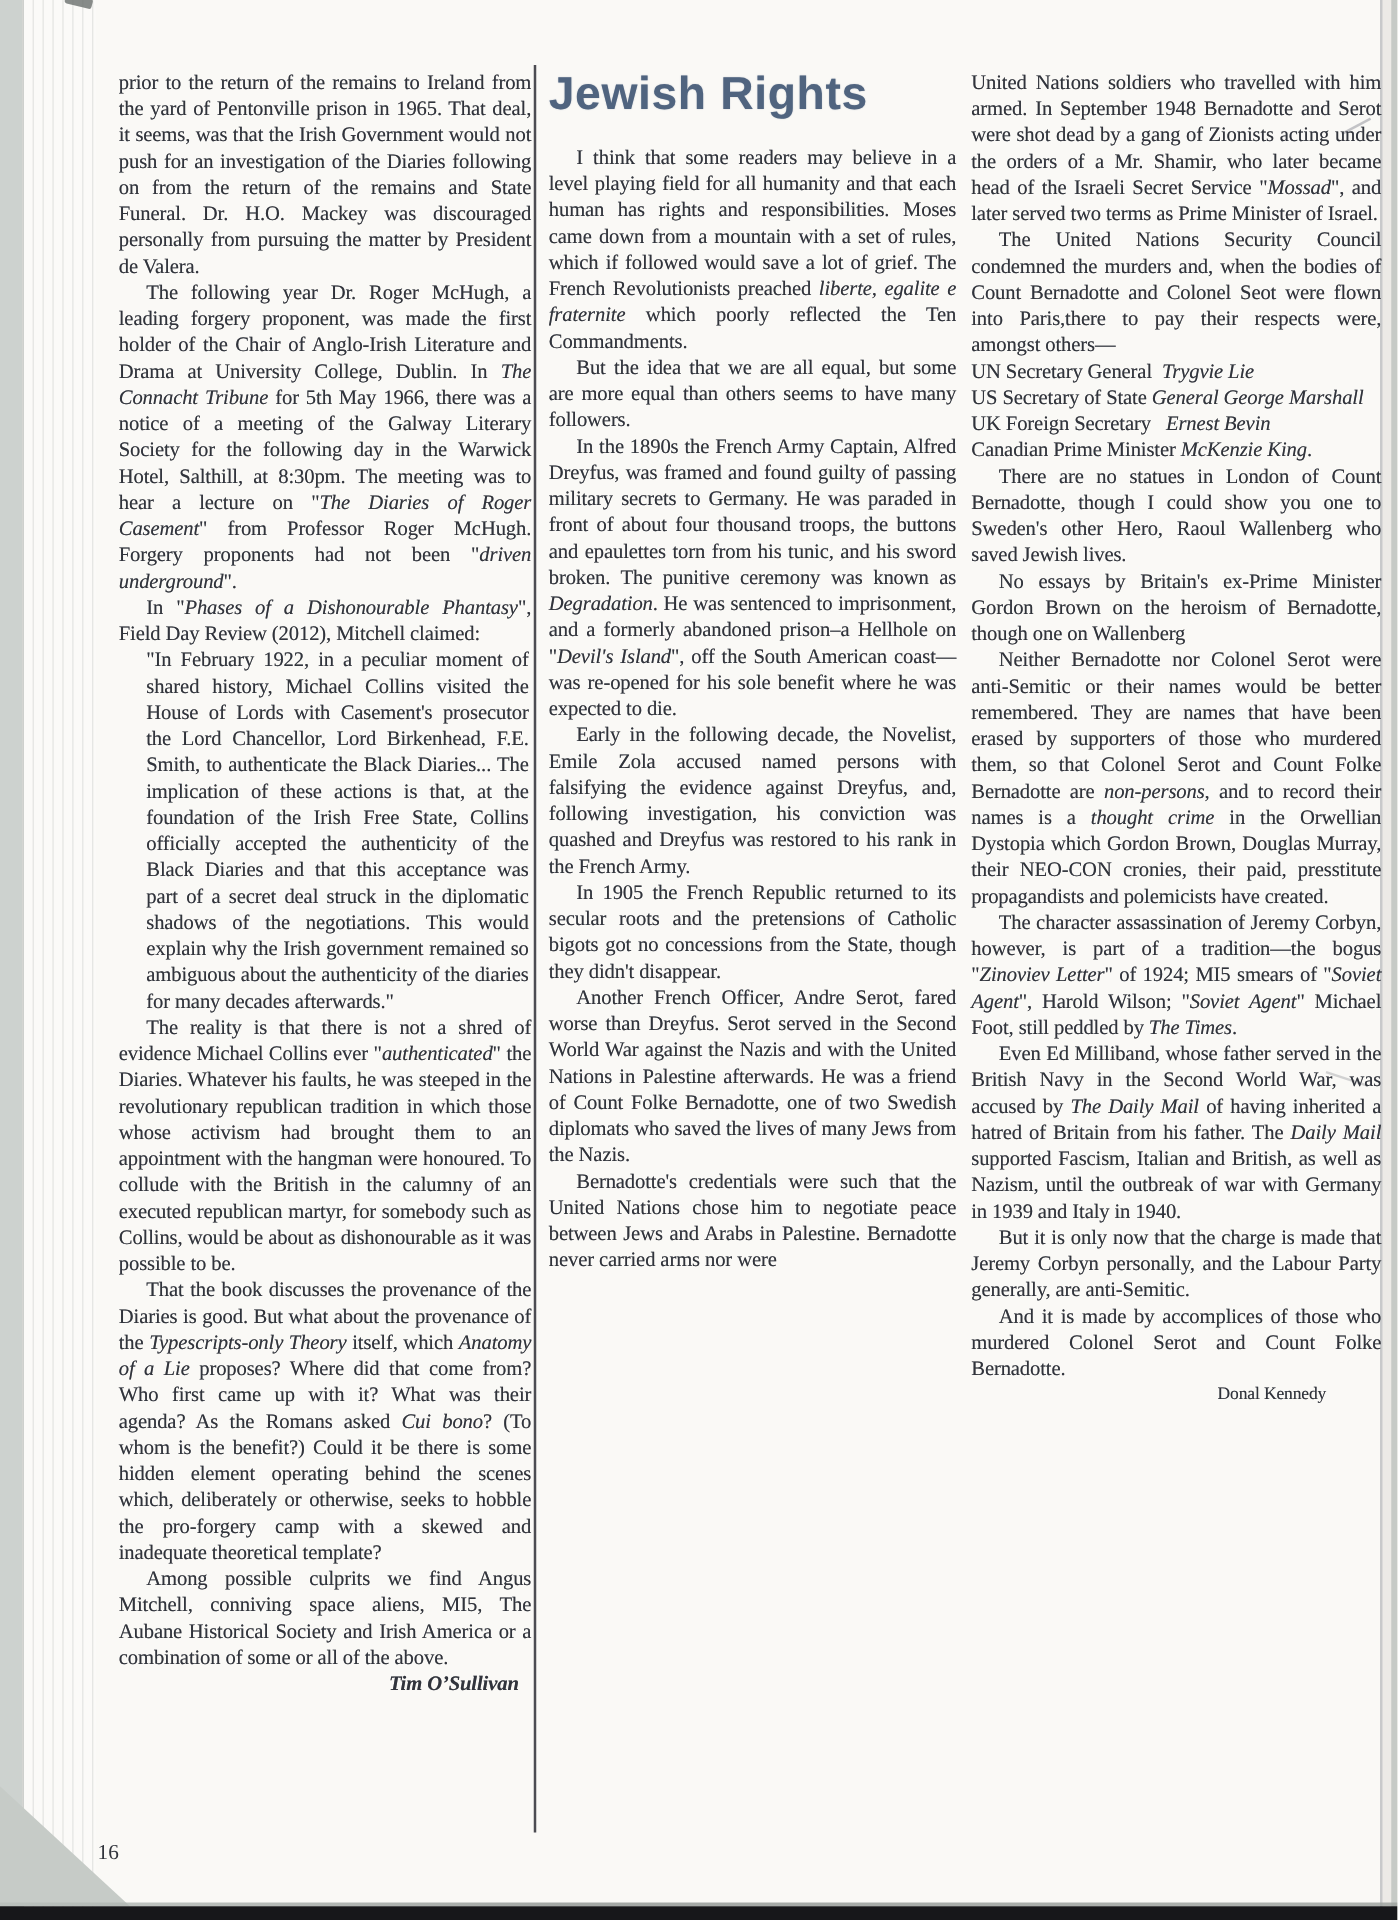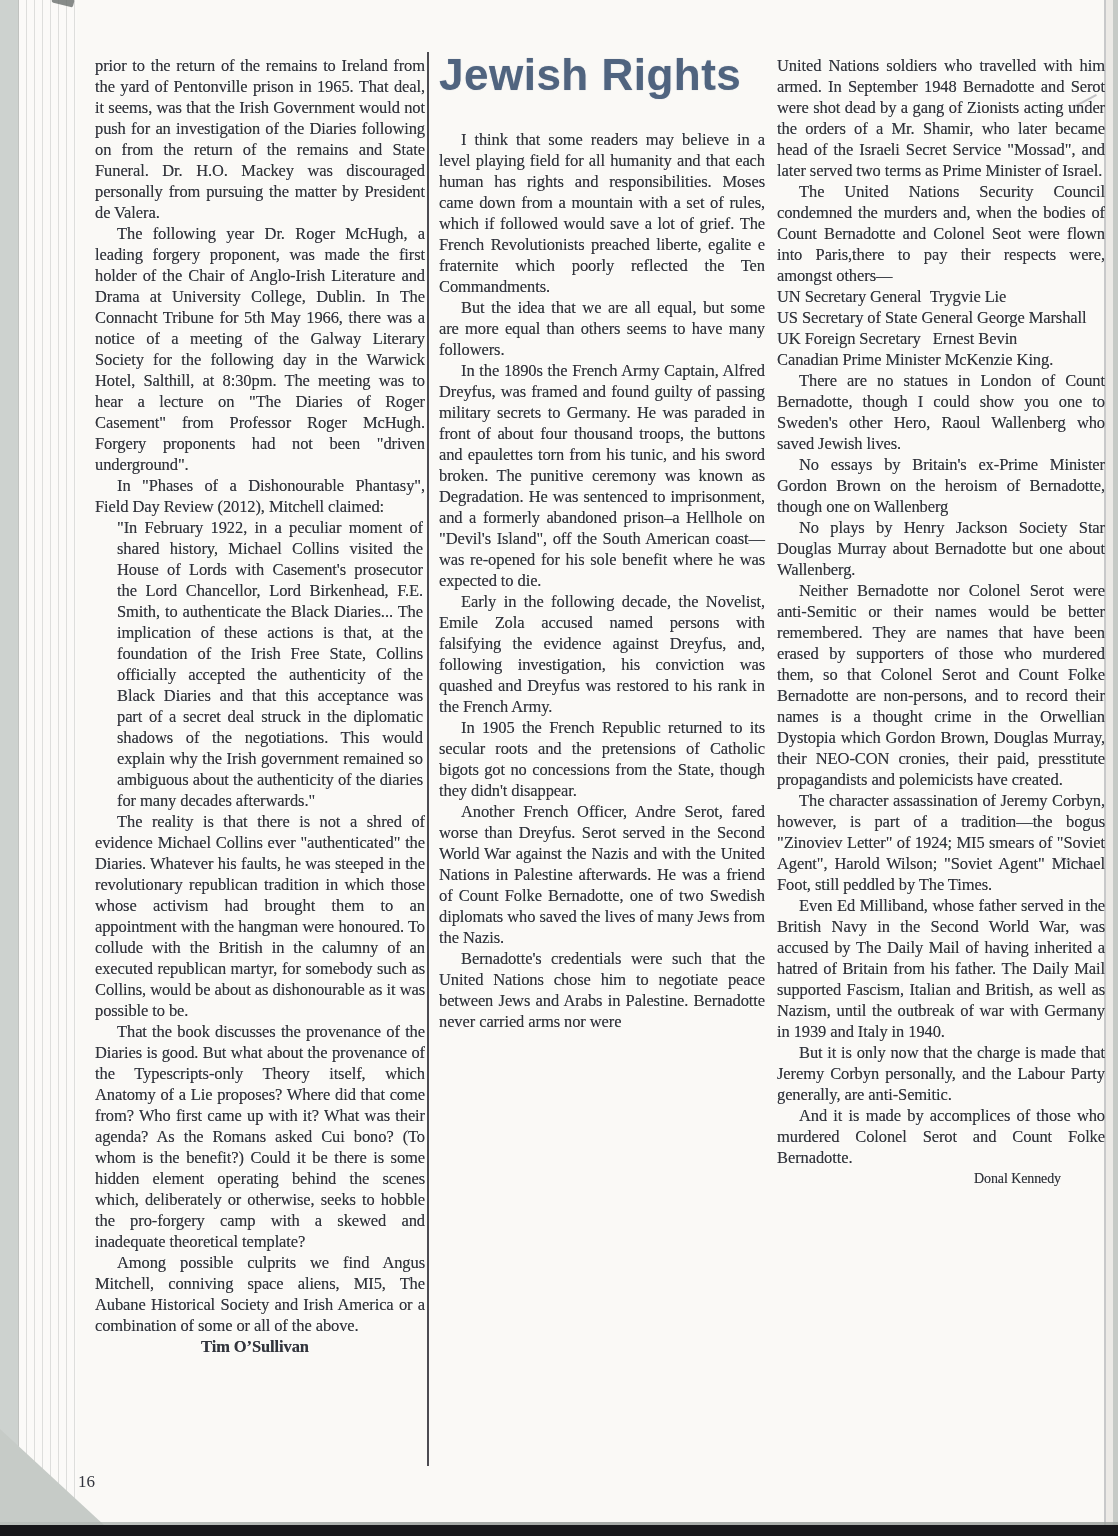--- a/index.html
+++ b/index.html
@@ -29,34 +29,34 @@
 
   
   .col{position:absolute;top:55px;color:#31343c;font-size:16.5px;line-height:21px;
        text-align:justify;letter-spacing:-0.1px;text-shadow:0 0 .4px rgba(49,52,60,.55);}
   .col-left{left:95px;width:330px;}
   .col-middle{left:439px;width:326px;}
   .col-right{left:777px;width:328px;}
   .divider{position:absolute;left:427px;top:52px;width:2px;height:1414px;background:#4c4c52;}
 
   .article-title{
-    font-family:"Liberation Sans", sans-serif;font-weight:700;font-size:44px;line-height:40px;
-    letter-spacing:.5px;margin:0 0 34px 0;text-align:left;text-shadow:0 0 1px rgba(80,100,130,.45);
+    font-family:"Liberation Sans", sans-serif;font-weight:700;font-size:37px;line-height:40px;
+    letter-spacing:.5px;margin:0 0 20px 0;text-align:left;text-shadow:0 0 1px rgba(80,100,130,.45);
   }
   p.para{margin:0;padding:0;}
   p.ind{text-indent:22px;}
   p.quote{margin-left:22px;margin-right:2px;}
   p.head{text-align:right;font-weight:700;font-variant:small-caps;letter-spacing:.6px;padding-right:2px;}
-  p.sig{text-align:center;font-weight:700;padding-right:10px;}
+  p.sig{text-align:right;font-weight:700;padding-right:10px;font-style:italic;}
   p.sig2{text-align:right;padding-right:44px;font-size:14px;}
   p.list{text-align:left;}
   .gap-s{margin-top:8px;}
   .gap-m{margin-top:16px;}
   .gap-l{margin-top:27px;}
-  .it{margin-top:48px;}
+  .it{font-style:italic;margin-top:48px;}
   .bd{font-weight:700;}
   .page-number{position:absolute;left:78px;top:1472px;font-size:17px;color:#31343c;text-align:center;}
 </style>
 </head>
 <body>
 
 <div class="scan-root">
   <div class="page-sheet"></div>
   <div class="scan-strip-left"></div>
   <div class="page-edge-left"></div>
@@ -95,21 +95,20 @@
 
   <div class="col col-right" style="color: rgb(49, 52, 60);">
       <p class="para"><span>United Nations soldiers who travelled with him armed. In September 1948 Bernadotte and Serot were shot dead by a gang of Zionists acting under the orders of a Mr. Shamir, who later became head of the Israeli Secret Service "</span><span class="it">Mossad</span><span>", and later served two terms as Prime Minister of Israel.</span></p>
       <p class="para ind gap-l"><span>The United Nations Security Council condemned the murders and, when the bodies of Count Bernadotte and Colonel Seot were flown into Paris,there to pay their respects were, amongst others—</span></p>
       <p class="para list gap-m"><span>UN Secretary General&nbsp;&nbsp;</span><span class="it">Trygvie Lie</span></p>
       <p class="para list"><span>US Secretary of State </span><span class="it">General George Marshall</span></p>
       <p class="para list"><span>UK Foreign Secretary&nbsp;&nbsp;&nbsp;</span><span class="it">Ernest Bevin</span></p>
       <p class="para list"><span>Canadian Prime Minister </span><span class="it">McKenzie King</span><span>.</span></p>
       <p class="para ind gap-l"><span>There are no statues in London of Count Bernadotte, though I could show you one to Sweden's other Hero, Raoul Wallenberg who saved Jewish lives.</span></p>
       <p class="para ind"><span>No essays by Britain's ex-Prime Minister Gordon Brown on the heroism of Bernadotte, though one on Wallenberg</span></p>
-      <p class="para ind"><span>No plays by Henry Jackson Society Star Douglas Murray about Bernadotte but one about Wallenberg.</span></p>
       <p class="para ind gap-l"><span>Neither Bernadotte nor Colonel Serot were anti-Semitic or their names would be better remembered. They are names that have been erased by supporters of those who murdered them, so that Colonel Serot and Count Folke Bernadotte are </span><span class="it">non-persons</span><span>, and to record their names is a </span><span class="it">thought crime</span><span> in the Orwellian Dystopia which Gordon Brown, Douglas Murray, their NEO-CON cronies, their paid, presstitute propagandists and polemicists have created.</span></p>
       <p class="para ind gap-l"><span>The character assassination of Jeremy Corbyn, however, is part of a tradition—the bogus "</span><span class="it">Zinoviev Letter</span><span>" of 1924; MI5 smears of "</span><span class="it">Soviet Agent</span><span>", Harold Wilson; "</span><span class="it">Soviet Agent</span><span>" Michael Foot, still peddled by </span><span class="it">The Times</span><span>.</span></p>
       <p class="para ind"><span>Even Ed Milliband, whose father served in the British Navy in the Second World War, was accused by </span><span class="it">The Daily Mail</span><span> of having inherited a hatred of Britain from his father. The </span><span class="it">Daily Mail</span><span> supported Fascism, Italian and British, as well as Nazism, until the outbreak of war with Germany in 1939 and Italy in 1940.</span></p>
       <p class="para ind gap-l"><span>But it is only now that the charge is made that Jeremy Corbyn personally, and the Labour Party generally, are anti-Semitic.</span></p>
       <p class="para ind gap-l"><span>And it is made by accomplices of those who murdered Colonel Serot and Count Folke Bernadotte.</span></p>
       <p class="para sig2 gap-m"><span>Donal Kennedy</span></p>
     </div>
 
   <div class="page-number">16</div>
 

